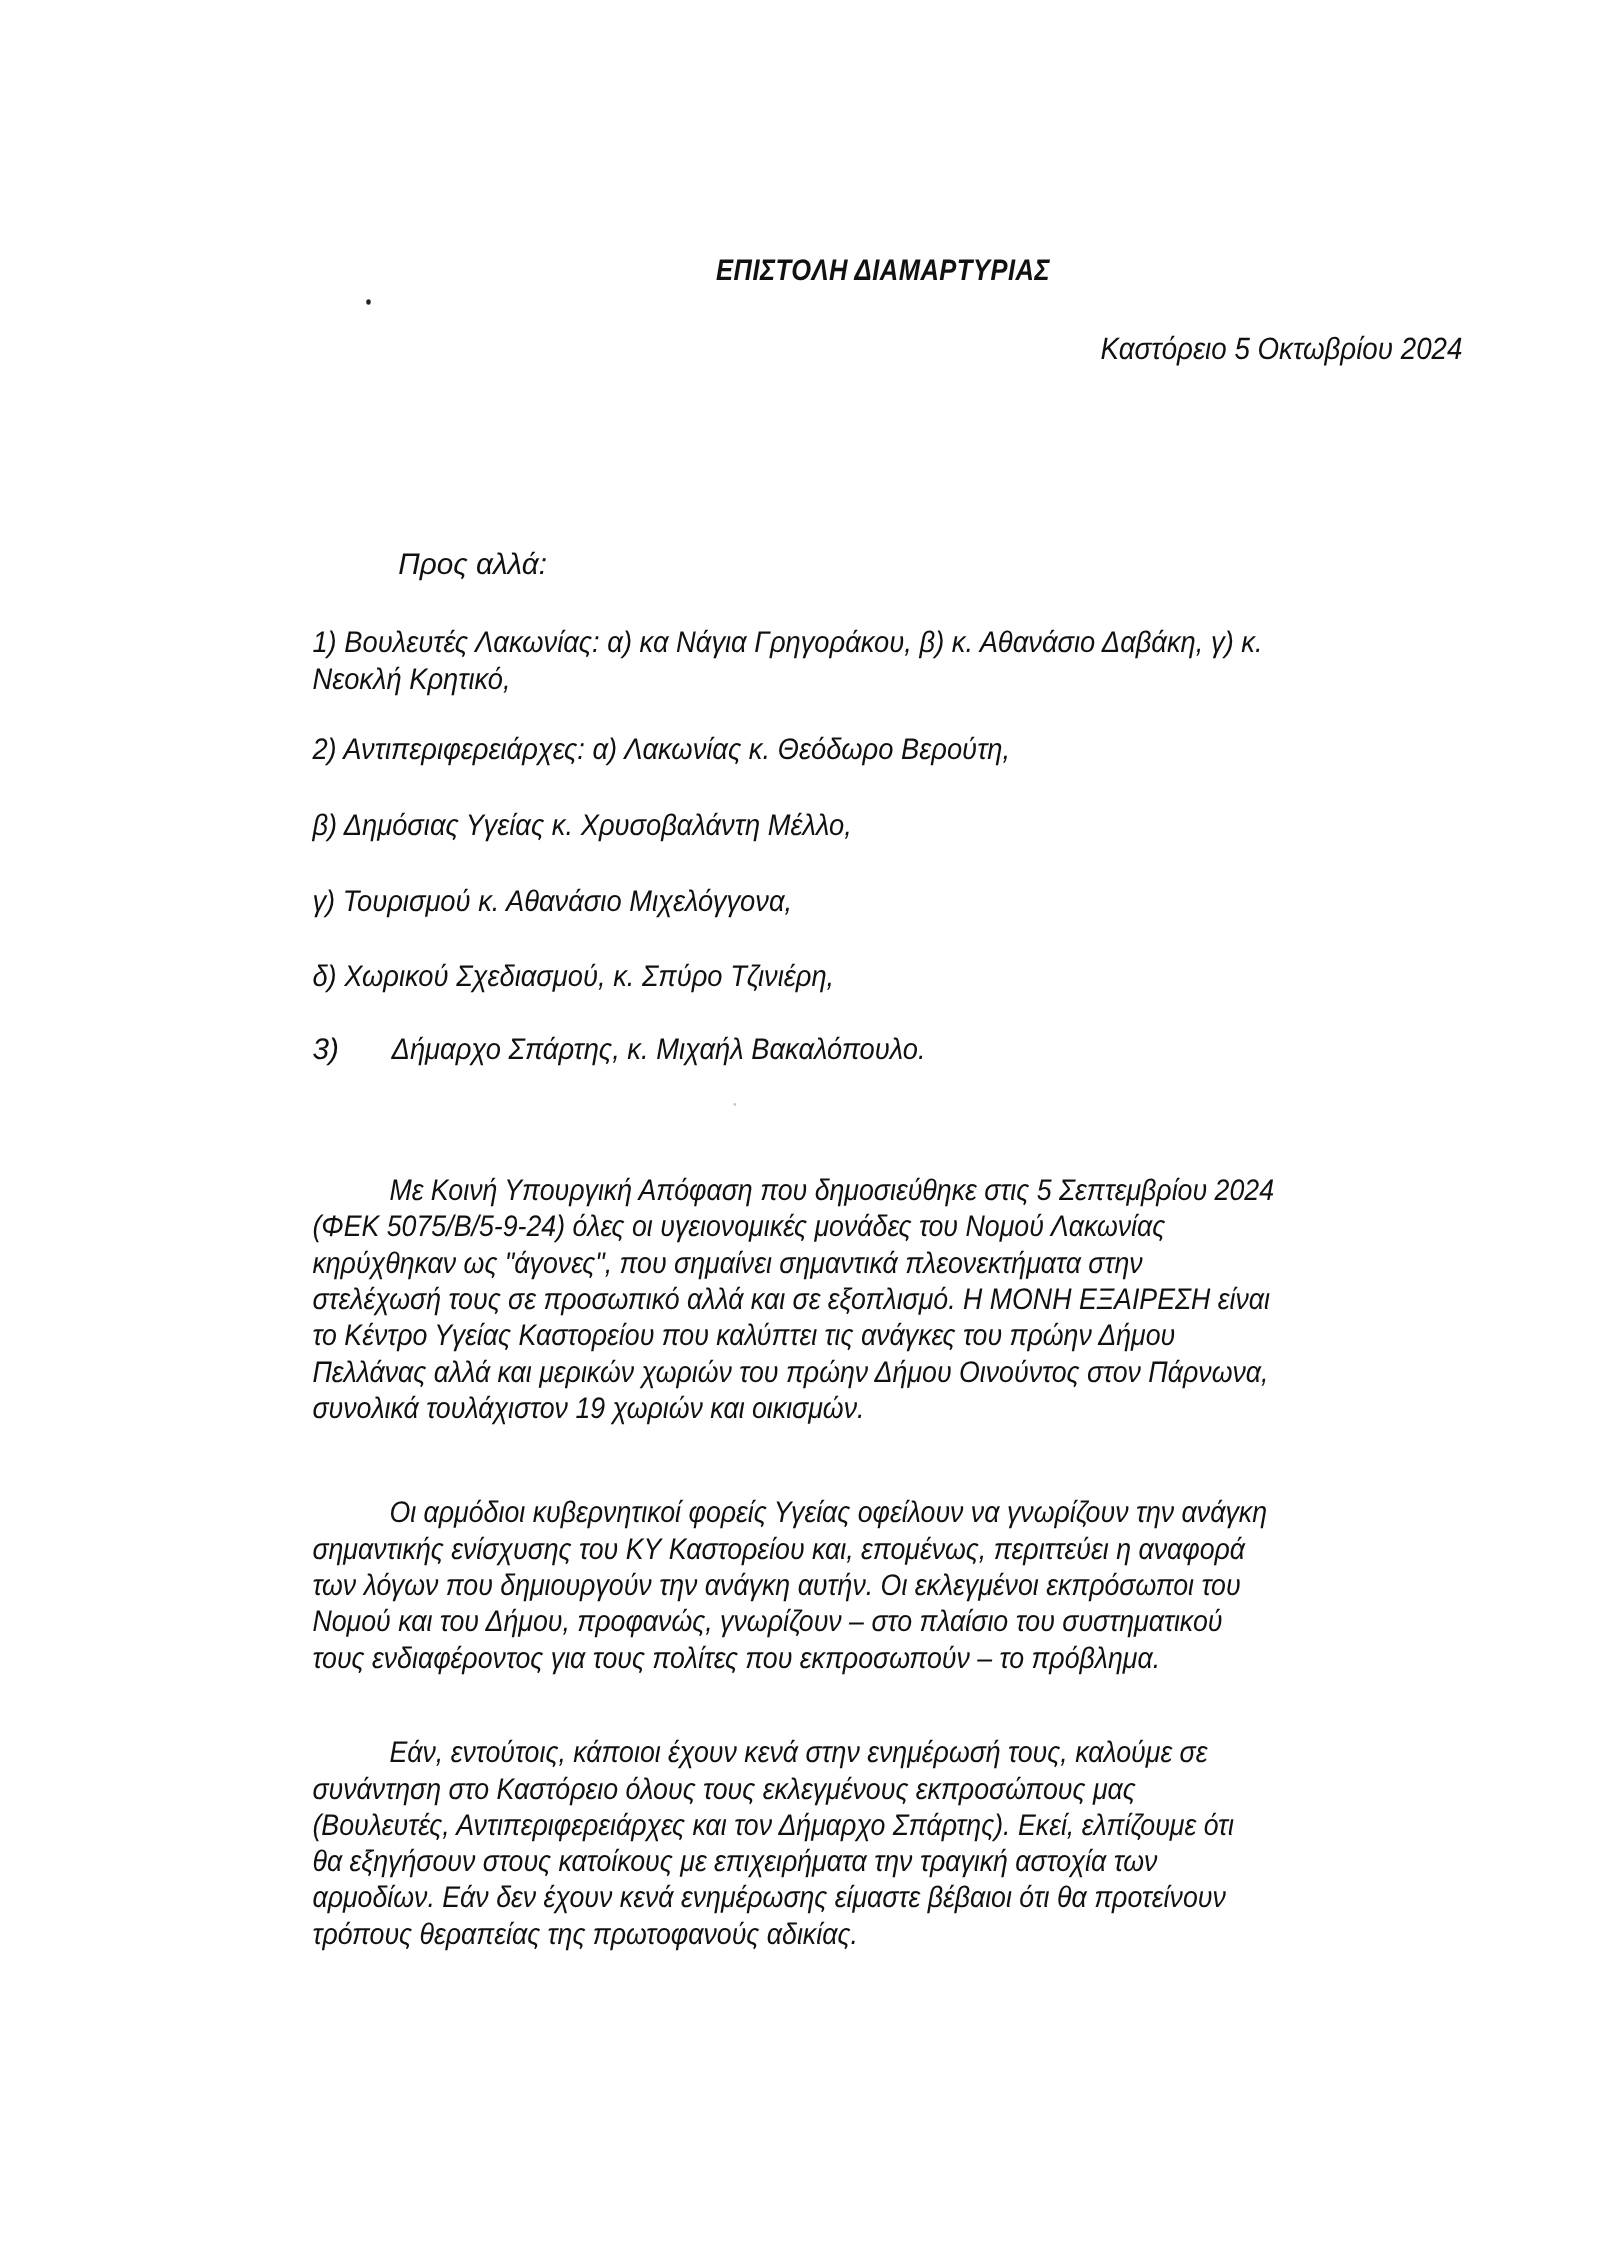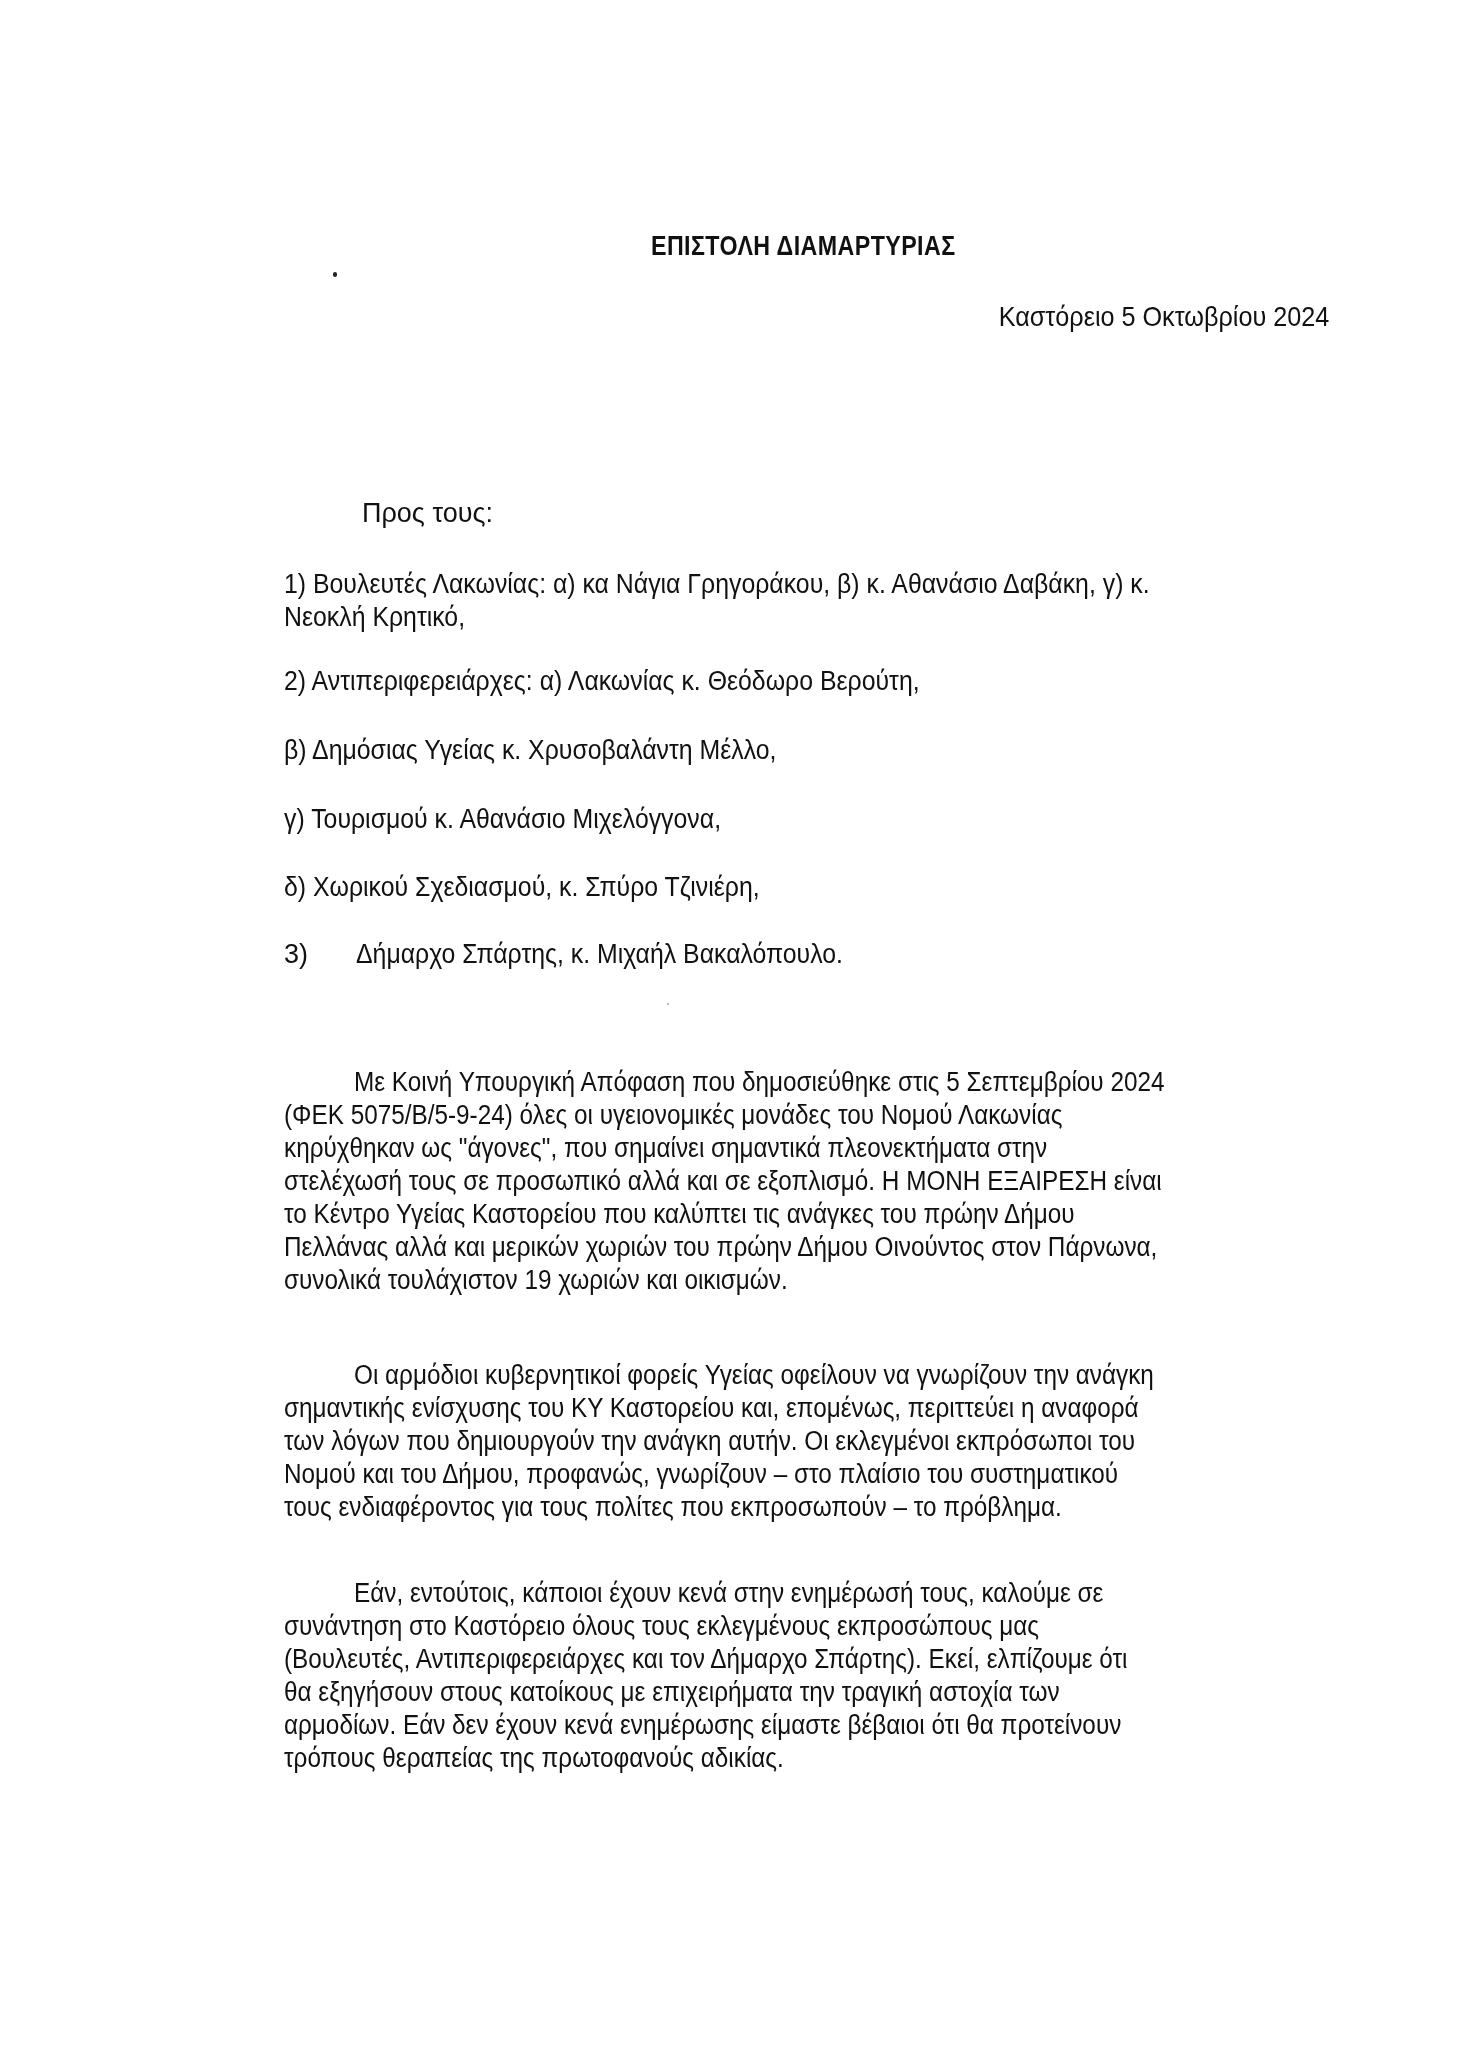--- a/index.html
+++ b/index.html
@@ -1,18 +1,18 @@
 <!DOCTYPE html>
 <html><head>
 <meta charset="utf-8">
 <style>
   html, body { margin: 0; padding: 0; background: #ffffff; }
   body { width: 1472px; height: 2048px; position: relative; overflow: hidden;
          font-family: "Liberation Sans", "DejaVu Sans", sans-serif; color: #111; }
-  .page { position: absolute; left: 0; top: 0; width: 1472px; height: 2048px; background: #fff; }
+  .page { position: absolute; left: 0; top: 0; width: 1472px; height: 2048px; background: #fff; font-style: italic; }
   .t { position: absolute; white-space: nowrap; font-size: 27px; line-height: 33px; transform-origin: left top; }
   .title { left: 651px; top: 230px; font-weight: bold; font-size: 27px; letter-spacing: 0.5px; transform: scaleX(0.86); }
   .date { right: 143px; top: 300px; font-size: 28px; transform-origin: right top; transform: scaleX(0.9); }
   .to { left: 362px; top: 497px; }
   .item { left: 284px; transform: scaleX(0.92); }
   .item.cont { left: 284px; }
   .item3-num { left: 284px; }
   .item3-text { left: 356px; transform: scaleX(0.92); }
   .para-line { left: 284px; transform: scaleX(0.9); }
   .para-line.first { left: 354px; }
@@ -20,21 +20,21 @@
   .speck { position: absolute; width: 2px; height: 2px; background: #bbb; }
 </style>
 </head>
 <body>
 
 <div class="page">
   <div class="t title">ΕΠΙΣΤΟΛΗ ΔΙΑΜΑΡΤΥΡΙΑΣ</div>
   <div class="dot" style="left:333px;top:272px;"></div>
   <div class="t date">Καστόρειο 5 Οκτωβρίου 2024</div>
 
-  <div class="t to">Προς τους:</div>
+  <div class="t to">Προς αλλά:</div>
 
   <div class="t item" style="top:568px;">1) Βουλευτές Λακωνίας: α) κα Νάγια Γρηγοράκου, β) κ. Αθανάσιο Δαβάκη, γ) κ.</div>
   <div class="t item cont" style="top:601px;">Νεοκλή Κρητικό,</div>
   <div class="t item" style="top:665px;">2) Αντιπεριφερειάρχες: α) Λακωνίας κ. Θεόδωρο Βερούτη,</div>
   <div class="t item" style="top:734px;">β) Δημόσιας Υγείας κ. Χρυσοβαλάντη Μέλλο,</div>
   <div class="t item" style="top:803px;">γ) Τουρισμού κ. Αθανάσιο Μιχελόγγονα,</div>
   <div class="t item" style="top:871px;">δ) Χωρικού Σχεδιασμού, κ. Σπύρο Τζινιέρη,</div>
   <div class="t item3-num" style="top:938px;">3)</div>
   <div class="t item3-text" style="top:938px;">Δήμαρχο Σπάρτης, κ. Μιχαήλ Βακαλόπουλο.</div>
 

